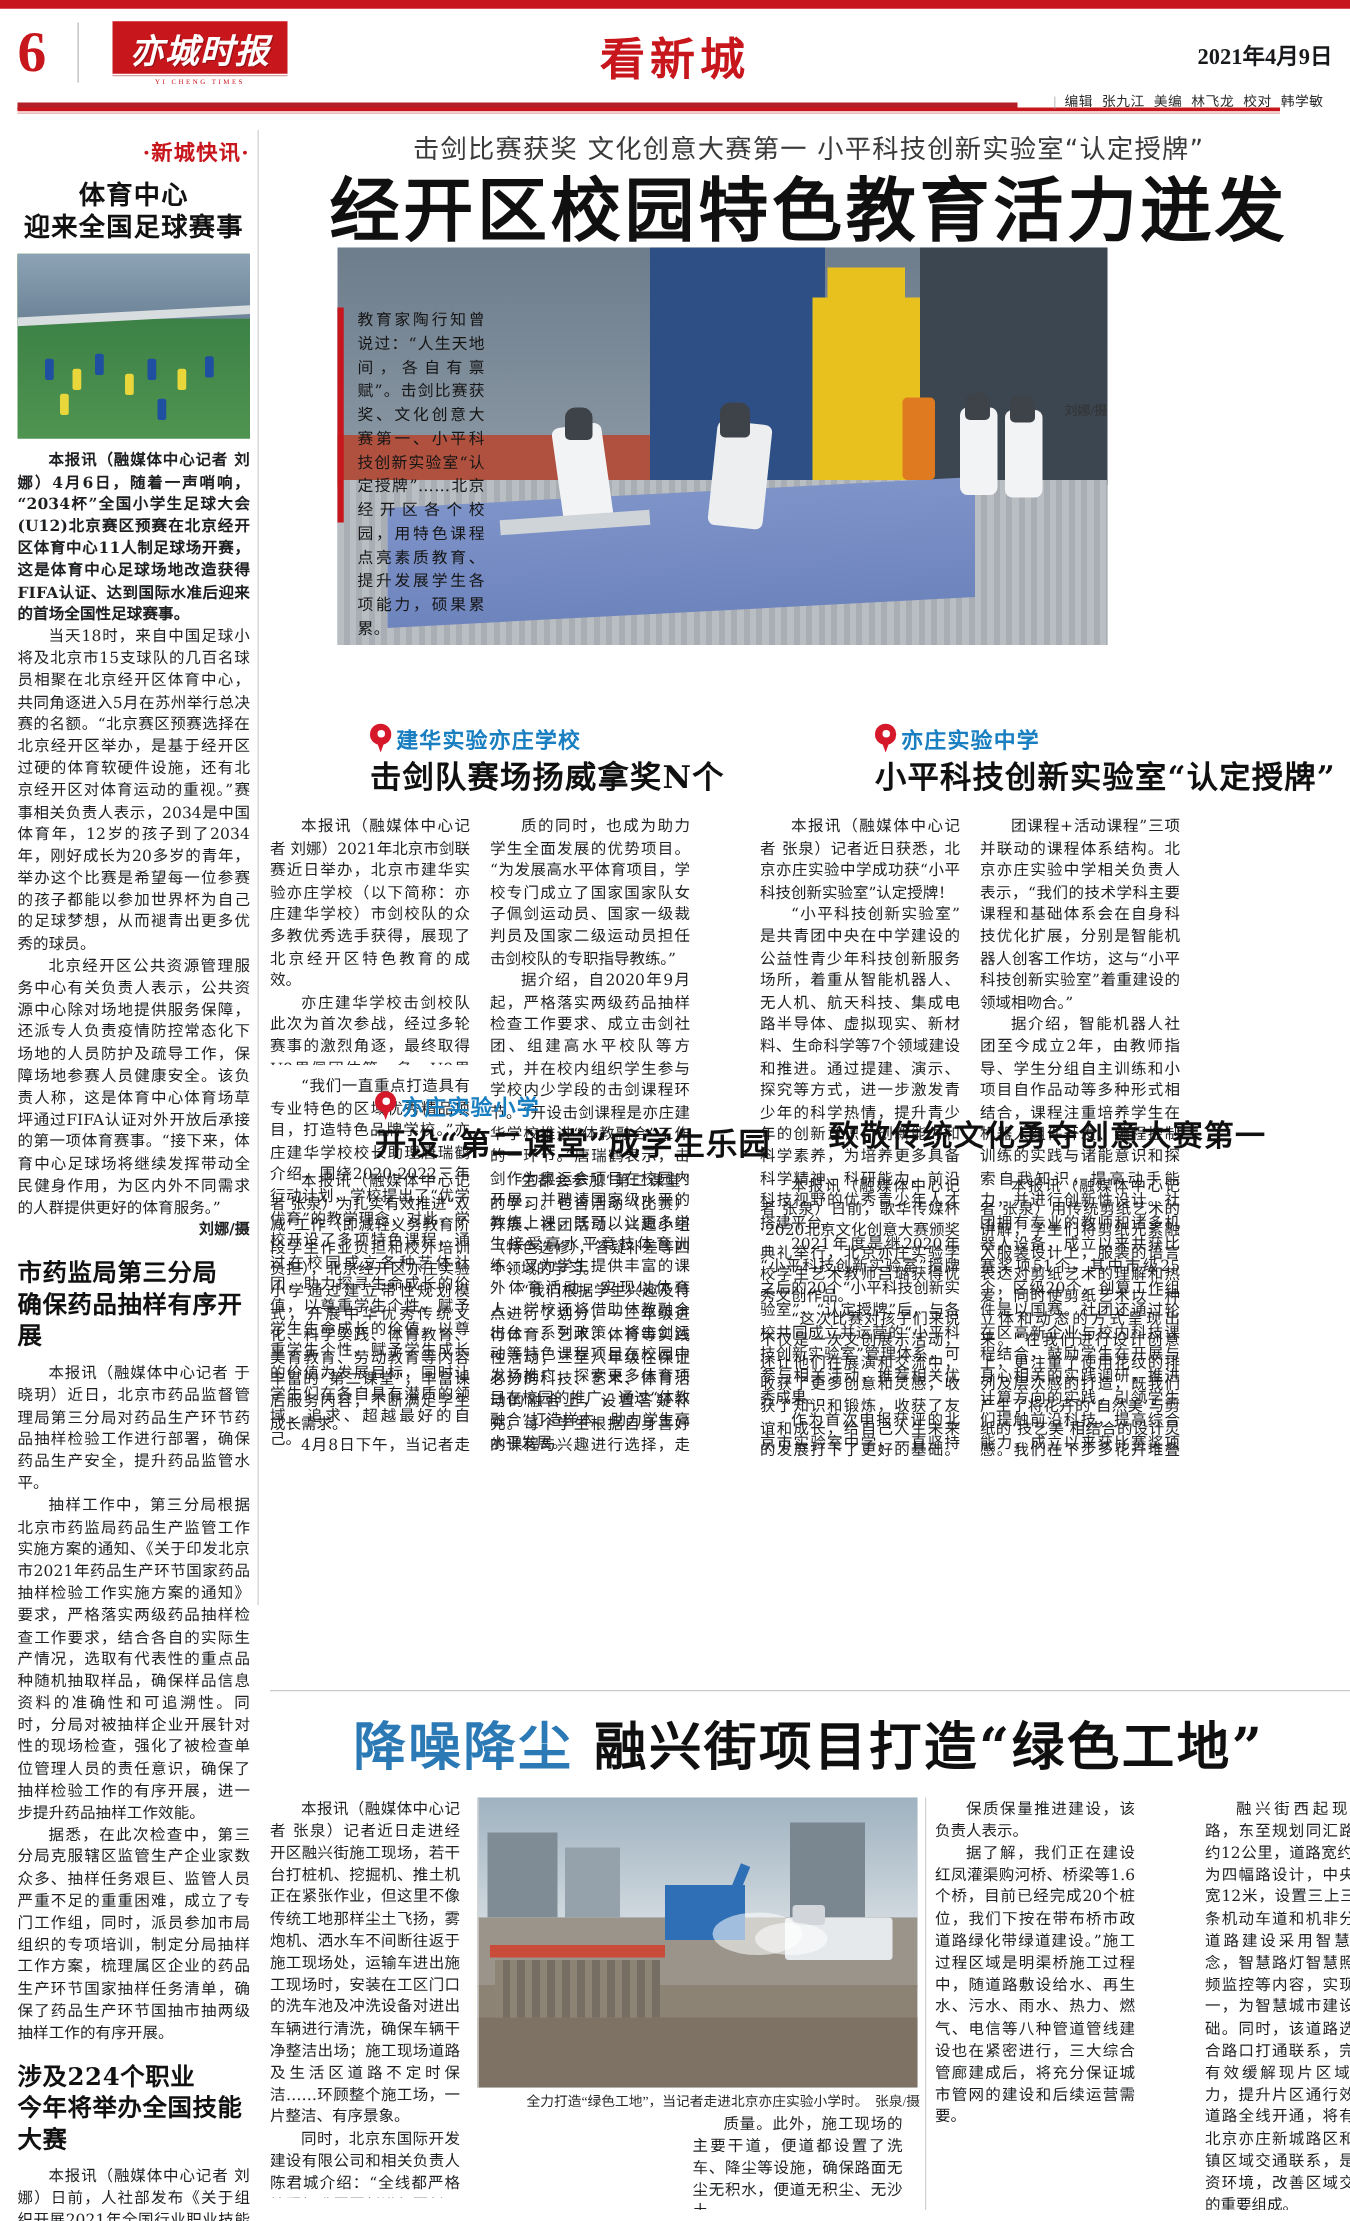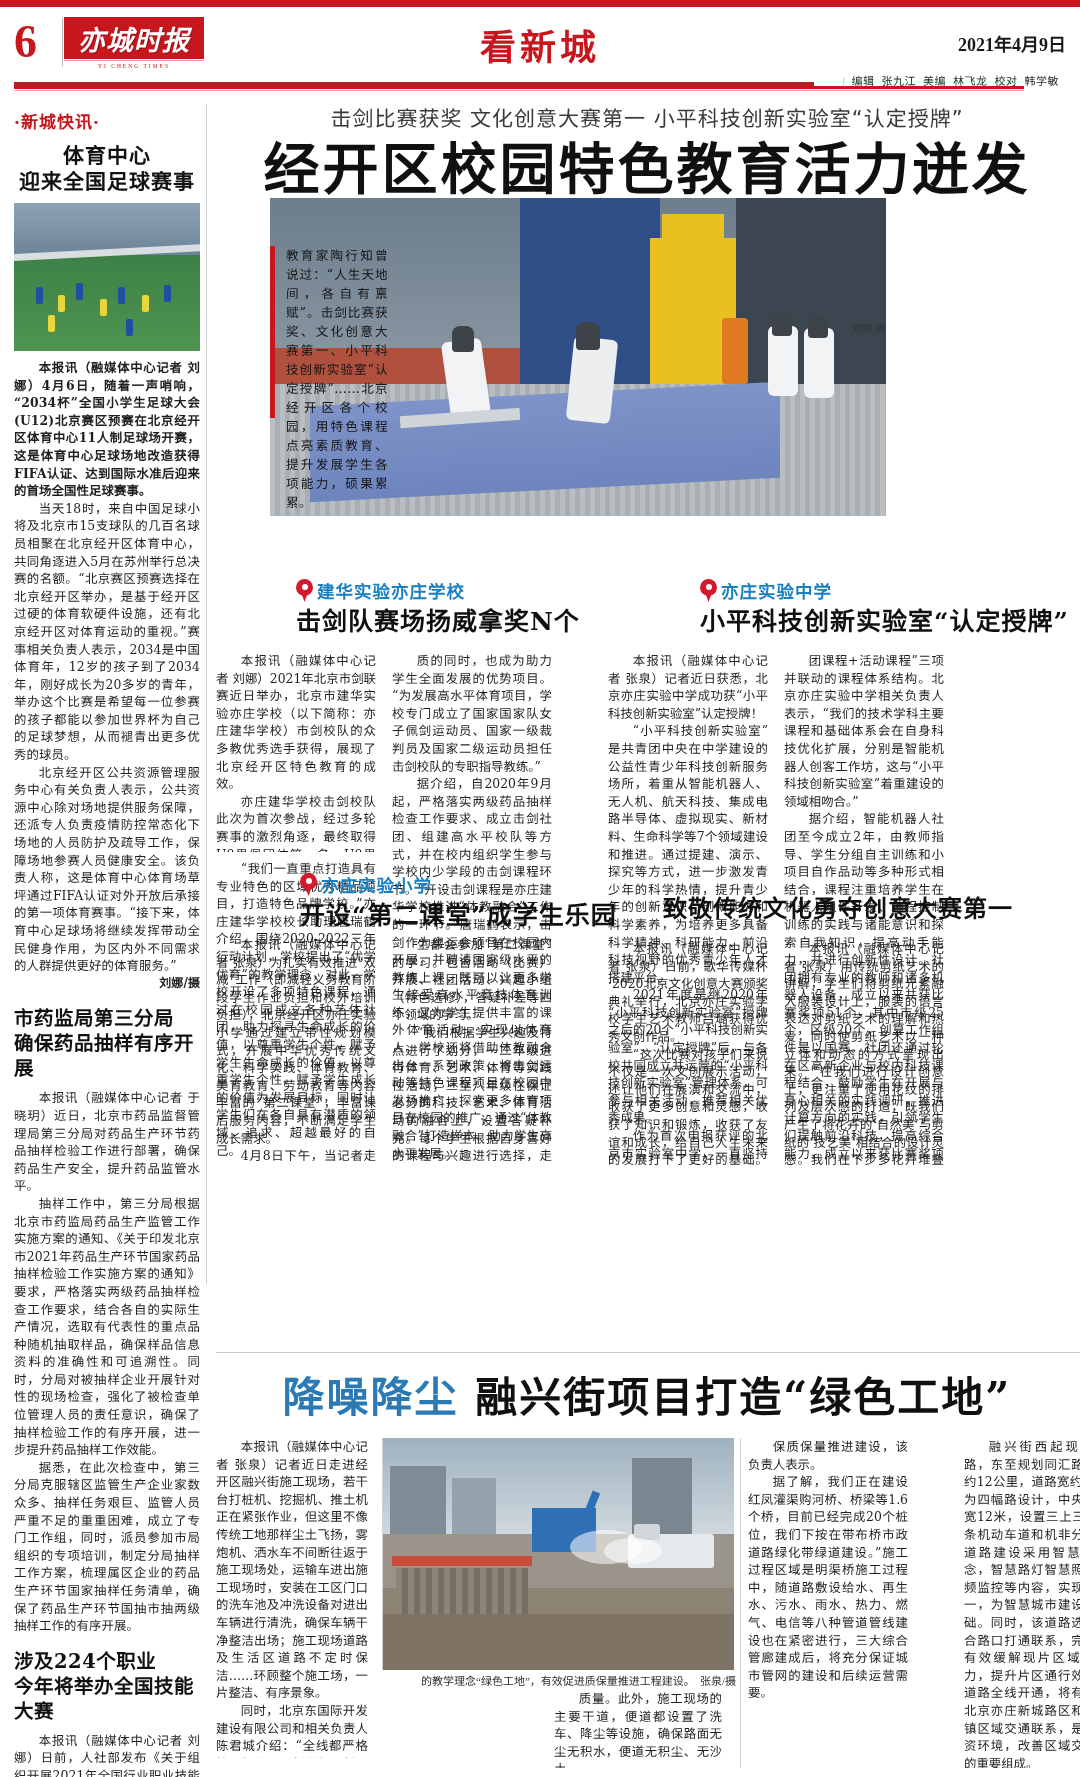--- a/index.html
+++ b/index.html
@@ -11,21 +11,21 @@
     -webkit-font-smoothing:antialiased;
   }
   .page{position:relative;width:1080px;height:1777px;}
 
   
   .top-rule{position:absolute;left:0;top:0;width:1080px;height:7px;background:#c8161d;}
   .masthead{position:absolute;left:0;top:14px;width:1080px;height:62px;}
   .folio{position:absolute;left:14px;top:2px;font-family:"Liberation Serif",serif;
     font-size:46px;font-weight:700;color:#c8161d;line-height:52px;}
   .folio-div{position:absolute;left:62px;top:4px;width:1px;height:48px;background:#b9b9b9;}
-  .logo-box{position:absolute;left:64px;top:3px;width:148px;height:52px;}
+  .logo-box{position:absolute;left:90px;top:3px;width:148px;height:52px;}
   .logo-red{position:absolute;left:0;top:0;width:140px;height:42px;background:#c8161d;}
   .logo-txt{position:absolute;left:0;top:0;width:140px;height:42px;
     color:#fff;font-size:27px;font-weight:700;letter-spacing:1px;
     font-family:"DejaVu Serif",serif;font-style:italic;
     display:flex;align-items:center;justify-content:center;
     text-shadow:1px 1px 0 rgba(0,0,0,.25);}
   .logo-sub{position:absolute;left:0;top:43px;width:140px;text-align:center;
     font-size:5.5px;letter-spacing:2px;color:#c8161d;border-top:1px solid #d9a0a3;padding-top:2px;}
   .section-title{position:absolute;left:0;top:4px;width:1080px;text-align:center;
     font-size:36px;font-weight:700;color:#c8161d;letter-spacing:4px;
@@ -37,21 +37,21 @@
   .rule2b{position:absolute;left:14px;top:90px;width:1010px;height:1px;background:#e3a6a8;}
   .rule-short{position:absolute;left:14px;top:82px;width:800px;height:5px;background:#b22026;}
   .credits{position:absolute;right:14px;top:72px;font-size:11px;letter-spacing:.5px;color:#2a2a2a;}
   .credits .bar{color:#9a9a9a;margin-right:6px;}
   .credits span{margin-right:7px;}
 
   
   .rail{position:absolute;left:14px;top:104px;width:186px;}
   .rail-divider{position:absolute;left:206px;top:104px;width:1px;height:1180px;background:#cfcfcf;}
 
-  .kicker{text-align:left;font-size:17px;font-weight:700;color:#c8161d;
+  .kicker{text-align:right;font-size:17px;font-weight:700;color:#c8161d;
     letter-spacing:1px;font-family:"DejaVu Serif",serif;margin:4px 0 10px;}
   .rail-head{text-align:center;font-size:21px;font-weight:700;line-height:26px;
     letter-spacing:1px;font-family:"DejaVu Serif",serif;margin-bottom:8px;color:#111;}
   .rail-head2{font-size:19.5px;font-weight:700;line-height:25px;
     letter-spacing:.5px;font-family:"DejaVu Serif",serif;margin:14px 0 8px;color:#111;}
 
   .ph{position:relative;width:186px;height:148px;overflow:hidden;margin-bottom:8px;
     background:linear-gradient(#5c8f3e,#7cb05a);}
   .ph.pitch{background:
      linear-gradient(115deg,rgba(255,255,255,.18) 0 2px,transparent 2px 40px),
@@ -358,21 +358,21 @@
     <div class="bp-exc" style="left:200px;top:52px;width:8px;height:56px;transform:rotate(22deg);"></div>
     <div class="bp-truck" style="left:246px;top:96px;width:86px;height:34px;"></div>
     <div class="bp-truck" style="left:252px;top:86px;width:26px;height:16px;background:#d2d6da;"></div>
     <div class="bp-spray" style="left:188px;top:92px;width:72px;height:34px;"></div>
     <div class="bp-spray" style="left:222px;top:100px;width:58px;height:26px;"></div>
     <div class="bp-ground"></div>
     <div class="bp-dirt"></div>
     <div style="position:absolute;left:10px;top:118px;width:140px;height:10px;background:#c94b3a;"></div>
     <div style="position:absolute;left:14px;top:130px;width:132px;height:46px;background:repeating-linear-gradient(90deg,#8d8476 0 6px,#766e62 6px 12px);"></div>
   </div>
-  <div class="bot-cap">的教学理念“绿色工地”，有效促进质保量推进工程建设。</div>
+  <div class="bot-cap">全力打造“绿色工地”，当记者走进北京亦庄实验小学时。</div>
   <div class="bot-credit" style="left:700px;top:1672px;">张泉/摄</div>
 
   <div class="col" style="left:216px;top:1438px;width:152px;height:320px;overflow:hidden;">
     <p>本报讯（融媒体中心记者 张泉）记者近日走进经开区融兴街施工现场，若干台打桩机、挖掘机、推土机正在紧张作业，但这里不像传统工地那样尘土飞扬，雾炮机、洒水车不间断往返于施工现场处，运输车进出施工现场时，安装在工区门口的洗车池及冲洗设备对进出车辆进行清洗，确保车辆干净整洁出场；施工现场道路及生活区道路不定时保洁……环顾整个施工场，一片整洁、有序景象。</p>
     <p>同时，北京东国际开发建设有限公司和相关负责人陈君城介绍：“全线都严格按照标准围围封进行围封，铺设在围挡表面的绿篱具有视觉降噪、美化环境等多重功效。”为降低施工噪声影响，现场选用低噪声设备及低噪声施工工艺，加强机械设备进行施工作业，严控噪声污染。</p>
 
   </div>
 
   <div class="col" style="left:554px;top:1690px;width:168px;height:78px;overflow:hidden;">
     <p>质量。此外，施工现场的主要干道，便道都设置了洗车、降尘等设施，确保路面无尘无积水，便道无积尘、无沙土。</p>

